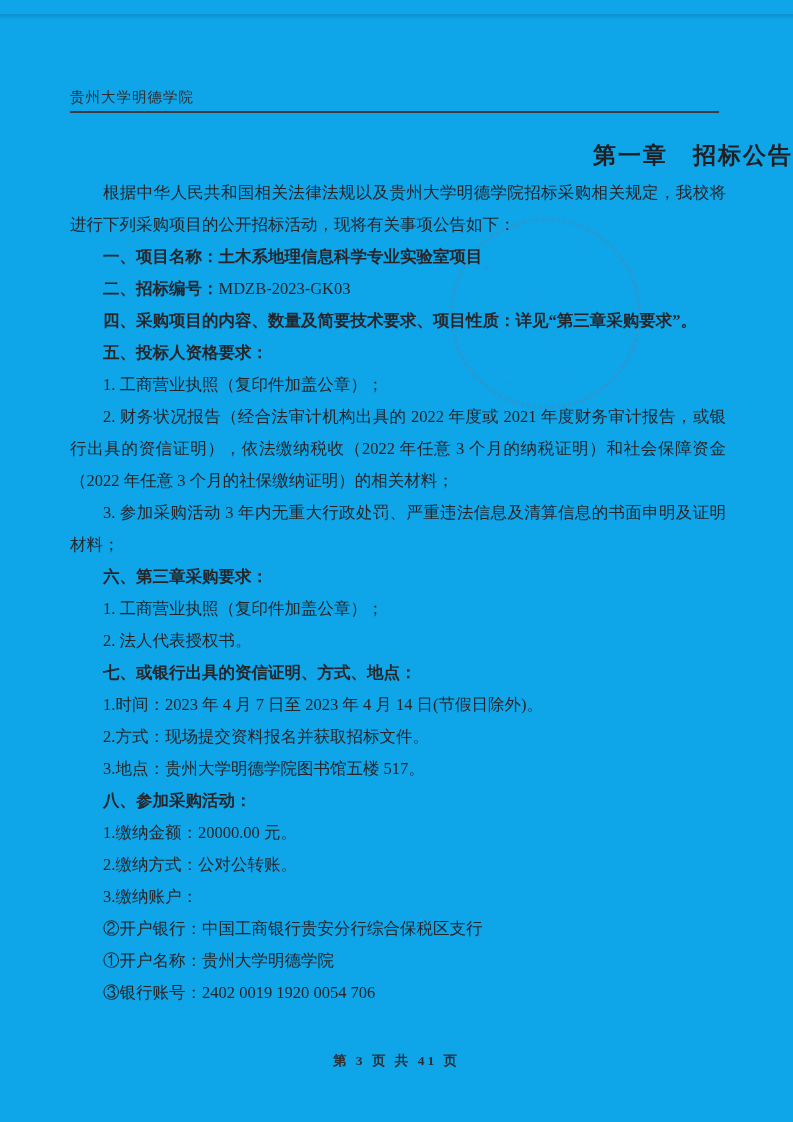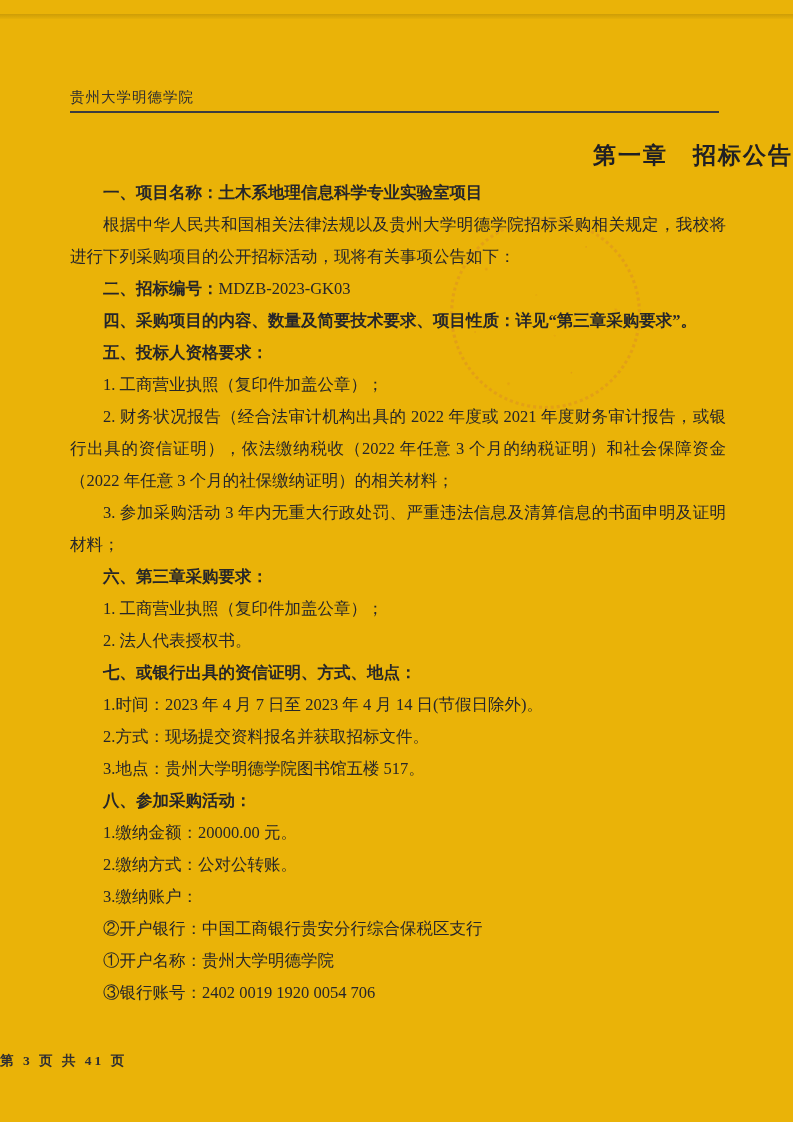--- a/index.html
+++ b/index.html
@@ -1,21 +1,21 @@
 <!DOCTYPE html>
 <html><head>
 <meta charset="utf-8">
 <style>
   html, body { margin: 0; padding: 0; background: #ffffff; }
   .page {
     position: relative;
     width: 793px;
     height: 1122px;
     margin: 0 auto;
-    background: #eab308;
+    background: #0ea5e9;
     overflow: hidden;
     font-family: "Liberation Serif", "DejaVu Serif", serif;
     color: #26262a;
   }
   .scan-line-top {
     position: absolute;
     top: 14px; left: 0;
     width: 100%; height: 5px;
     background: linear-gradient(to bottom, rgba(0,0,0,0.12), rgba(0,0,0,0.02));
   }
@@ -69,43 +69,43 @@
       radial-gradient(2px 2px at 64% 82%, rgba(200,70,70,0.20), transparent 70%),
       radial-gradient(3px 3px at 30% 88%, rgba(200,70,70,0.16), transparent 70%),
       radial-gradient(2px 2px at 12% 60%, rgba(200,70,70,0.18), transparent 70%),
       radial-gradient(2px 2px at 45% 40%, rgba(200,70,70,0.10), transparent 70%),
       radial-gradient(2px 2px at 55% 62%, rgba(200,70,70,0.12), transparent 70%);
   }
   .page-footer {
     position: absolute;
     top: 1052px; left: 0;
     width: 100%;
-    text-align: left;
+    text-align: center;
     font-size: 13.5px;
     font-weight: bold;
     letter-spacing: 3px;
     color: #2e2e32;
   }
 </style>
 </head>
 <body>
 
 <div class="page">
   <div class="scan-line-top"></div>
 
   <div class="header-school">贵州大学明德学院</div>
   <div class="header-rule"></div>
 
   <div class="stamp"></div>
 
   <h1 class="doc-title">第一章　招标公告</h1>
 
   <div class="body-text" id="body-text">
+      <p class="line"><span>根据中华人民共和国相关法律法规以及贵州大学明德学院招标采购相关规定，我校将进行下列采购项目的公开招标活动，现将有关事项公告如下：</span></p>
       <p class="line"><span class="b">一、项目名称：土木系地理信息科学专业实验室项目</span></p>
-      <p class="line"><span>根据中华人民共和国相关法律法规以及贵州大学明德学院招标采购相关规定，我校将进行下列采购项目的公开招标活动，现将有关事项公告如下：</span></p>
       <p class="line"><span class="b">二、招标编号：</span><span>MDZB-2023-GK03</span></p>
       <p class="line"><span class="b">四、采购项目的内容、数量及简要技术要求、项目性质：详见“第三章采购要求”。</span></p>
       <p class="line"><span class="b">五、投标人资格要求：</span></p>
       <p class="line"><span>1. 工商营业执照（复印件加盖公章）；</span></p>
       <p class="line"><span>2. 财务状况报告（经合法审计机构出具的 2022 年度或 2021 年度财务审计报告，或银行出具的资信证明），依法缴纳税收（2022 年任意 3 个月的纳税证明）和社会保障资金（2022 年任意 3 个月的社保缴纳证明）的相关材料；</span></p>
       <p class="line"><span>3. 参加采购活动 3 年内无重大行政处罚、严重违法信息及清算信息的书面申明及证明材料；</span></p>
       <p class="line"><span class="b">六、第三章采购要求：</span></p>
       <p class="line"><span>1. 工商营业执照（复印件加盖公章）；</span></p>
       <p class="line"><span>2. 法人代表授权书。</span></p>
       <p class="line"><span class="b">七、或银行出具的资信证明、方式、地点：</span></p>

